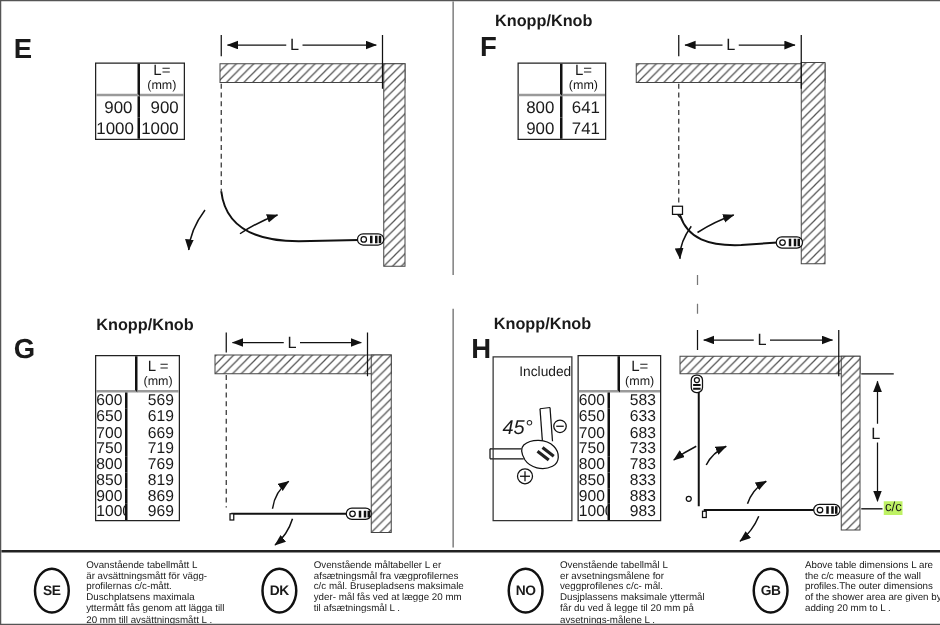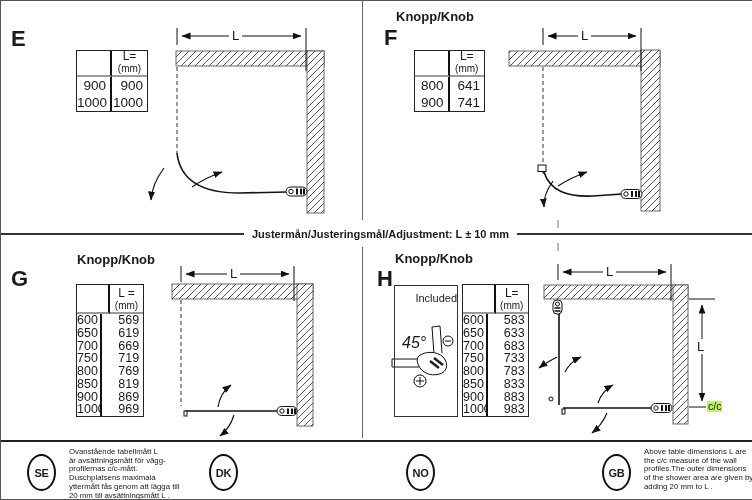--- a/index.html
+++ b/index.html
@@ -193,25 +193,20 @@
     <g stroke="#777" stroke-width="1">
       <line x1="557" y1="219" x2="557" y2="227"></line>
       <line x1="557" y1="242" x2="557" y2="250"></line>
     </g>
   </svg>
 
   <div class="vline" style="left:361px;top:0;height:219px"></div>
   <div class="vline" style="left:361px;top:246px;height:191px"></div>
   <div class="hline" style="left:0;top:439px;width:752px;height:1.5px;background:#222"></div>
 
-  <div class="abs band" style="left:0;top:225px;width:752px;height:16px">
-    <div class="band-line" style="width:243px"></div>
-    <div class="band-text">Justermån/Justeringsmål/Adjustment: L ± 10 mm</div>
-    <div class="band-line" style="flex:1"></div>
-  </div>
 
   <div class="panel-letter" style="left:10px;top:27px">E</div>
   <div class="panel-letter" style="left:383px;top:26px">F</div>
   <div class="panel-letter" style="left:10px;top:267px">G</div>
   <div class="panel-letter" style="left:376px;top:267px">H</div>
 
   <div class="knob" style="left:395px;top:8px">Knopp/Knob</div>
   <div class="knob" style="left:76px;top:251px">Knopp/Knob</div>
   <div class="knob" style="left:394px;top:250px">Knopp/Knob</div>
 
@@ -359,23 +354,34 @@
     <div class="badge">SE</div>
     <div class="fn-text" style="width:140px">Ovanstående tabellmått L
 är avsättningsmått för vägg-
 profilernas c/c-mått.
 Duschplatsens maximala
 yttermått fås genom att lägga till
 20 mm till avsättningsmått L .</div>
   </div>
   <div class="footnote" style="left:208px">
     <div class="badge">DK</div>
+    <div class="fn-text" style="width:145px">Ovenstående måltabeller L er
+afsætningsmål fra vægprofilernes
+c/c mål. Brusepladsens maksimale
+yder- mål fås ved at lægge 20 mm
+til afsætningsmål L .</div>
   </div>
   <div class="footnote" style="left:405px">
     <div class="badge">NO</div>
+    <div class="fn-text" style="width:140px">Ovenstående tabellmål L
+er avsetningsmålene for
+veggprofilenes c/c- mål.
+Dusjplassens maksimale yttermål
+får du ved å legge til 20 mm på
+avsetnings-målene L .</div>
   </div>
   <div class="footnote" style="left:601px">
     <div class="badge">GB</div>
     <div class="fn-text" style="width:140px">Above table dimensions L are
 the c/c measure of the wall
 profiles.The outer dimensions
 of the shower area are given by
 adding 20 mm to L .</div>
   </div>
 

